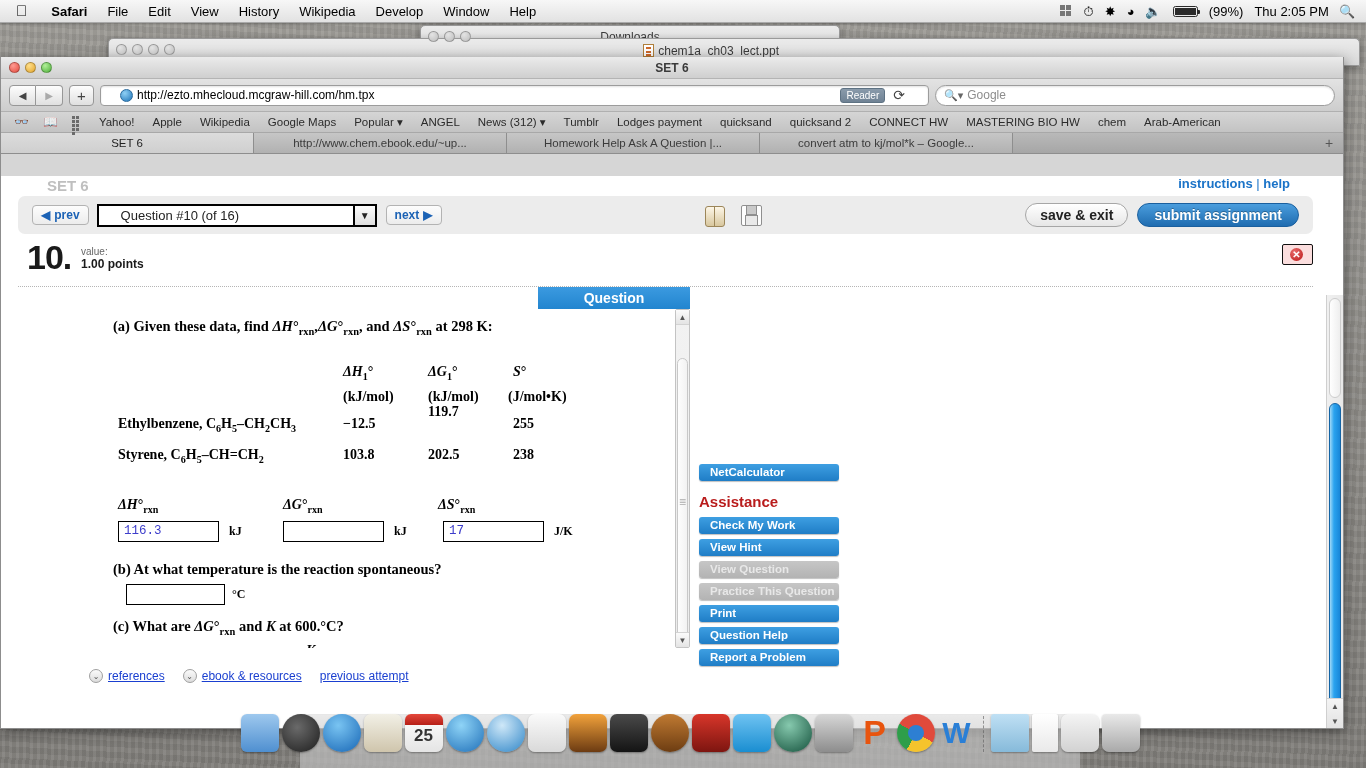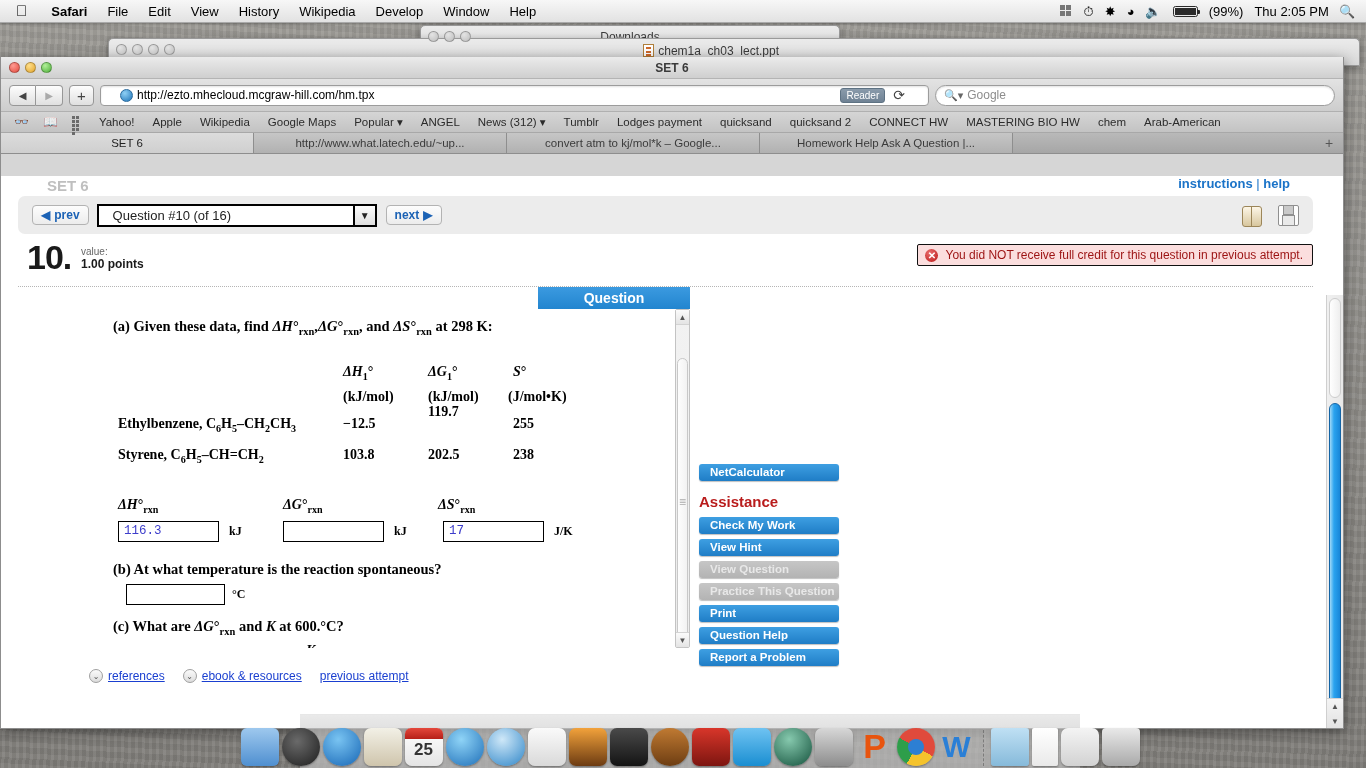--- a/index.html
+++ b/index.html
@@ -165,21 +165,21 @@
   }
   .prevbtn, .nextbtn {
     height: 20px; border: 1px solid #b3b3b3; border-radius: 4px;
     background: linear-gradient(#fdfdfd,#ececec);
     font-size: 12px; color: #1b62b5; display: flex; align-items: center;
     padding: 0 8px; gap: 4px; font-weight: bold;
   }
   .qselect {
     margin-left: 8px; width: 280px; height: 23px; background: #fff;
     border: 2px solid #000; display: flex; align-items: center;
-    font-size: 13px; color: #222; padding-left: 14px; position: relative;
+    font-size: 13px; color: #222; padding-left: 22px; position: relative;
   }
   .qselect .arrow {
     position: absolute; right: 0; top: 0; bottom: 0; width: 22px;
     border-left: 2px solid #000; background: linear-gradient(#fcfcfc,#dedede);
     display: flex; align-items: center; justify-content: center; font-size: 10px;
   }
   .nextbtn { margin-left: 9px; }
   .nav-mid { margin-left: auto; display: flex; align-items: center; gap: 16px; }
   .book-ico { width: 20px; height: 19px; position: relative; }
   .book-ico:before, .book-ico:after {
@@ -297,21 +297,21 @@
   }
   .ps-arrows { position:absolute; left:0; right:0; bottom: 0; height: 30px;
     background: linear-gradient(#f4f4f4,#e3e3e3); border-top:1px solid #d2d2d2;}
   .ps-arrows div { height: 15px; display:flex; align-items:center; justify-content:center; font-size:8px; color:#555;}
 
   
   .dock {
     position: absolute; left: 300px; bottom: 0; width: 780px; height: 54px;
     background: linear-gradient(rgba(215,215,215,.55), rgba(185,185,185,.75));
     border-top: 1px solid rgba(255,255,255,.55);
-    display: flex; align-items: flex-end; justify-content: center; gap: 3px; padding-bottom: 2px;
+    display: flex; align-items: flex-end; justify-content: center; gap: 3px; padding-bottom: 16px;
   }
   .dock-ico { width: 38px; height: 38px; border-radius: 7px; position: relative; flex: none;
     box-shadow: 0 1px 2px rgba(0,0,0,.35); }
   .dock-sep { width: 2px; height: 36px; border-left: 1px dashed rgba(90,90,90,.6); margin: 0 4px; }
 </style>
 </head>
 <body>
 
 <div id="screen">
 
@@ -385,23 +385,23 @@
       <span class="bm">quicksand</span>
       <span class="bm">quicksand 2</span>
       <span class="bm">CONNECT HW</span>
       <span class="bm">MASTERING BIO HW</span>
       <span class="bm">chem</span>
       <span class="bm">Arab-American</span>
     </div>
 
     <div class="sf-tabs">
       <div class="tab active">SET 6</div>
-      <div class="tab">http://www.what.latech.edu/~up...</div>
+      <div class="tab">http://www.chem.ebook.edu/~up...</div>
+      <div class="tab">Homework Help Ask A Question |...</div>
       <div class="tab">convert atm to kj/mol*k – Google...</div>
-      <div class="tab">Homework Help Ask A Question |...</div>
       <div class="tab spacer"></div>
       <div class="tab-plus">+</div>
     </div>
 
     <div class="page">
       <div class="page-inner">
 
         <div class="ghost-set">SET 6</div>
         <div class="instr-help">
           <span>instructions</span>
@@ -419,29 +419,32 @@
             <span class="arrow">▼</span>
           </div>
           <div class="nextbtn">
             <span>next</span>
             <span>▶</span>
           </div>
           <div class="nav-mid">
             <div class="book-ico"></div>
             <div class="save-ico"></div>
           </div>
+          <div class="nav-right">
+            <div class="saveexit">save &amp; exit</div>
+            <div class="submitbtn">submit assignment</div>
+          </div>
         </div>
 
         <div class="qhead">
           <div class="qnum">10.</div>
           <div class="qvalue">value:</div>
           <div class="qpoints">1.00 points</div>
           <div class="alertbox">
             <span class="err-ico">✕</span>
-            <span>You did NOT receive full credit for this question in previous attempt.</span>
           </div>
         </div>
 
         <div class="qpane">
           <div class="qtab">Question</div>
 
           <div class="qbody">
 
             <div class="qtext" style="position:absolute;left:95px;top:9px;white-space:nowrap;">
               <span>(a) Given these data, find </span><span class="ital">ΔH</span>°<sub>rxn</sub>,<span class="ital">ΔG</span>°<sub>rxn</sub>, and <span class="ital">ΔS</span>°<sub>rxn</sub><span> at 298 K:</span>

